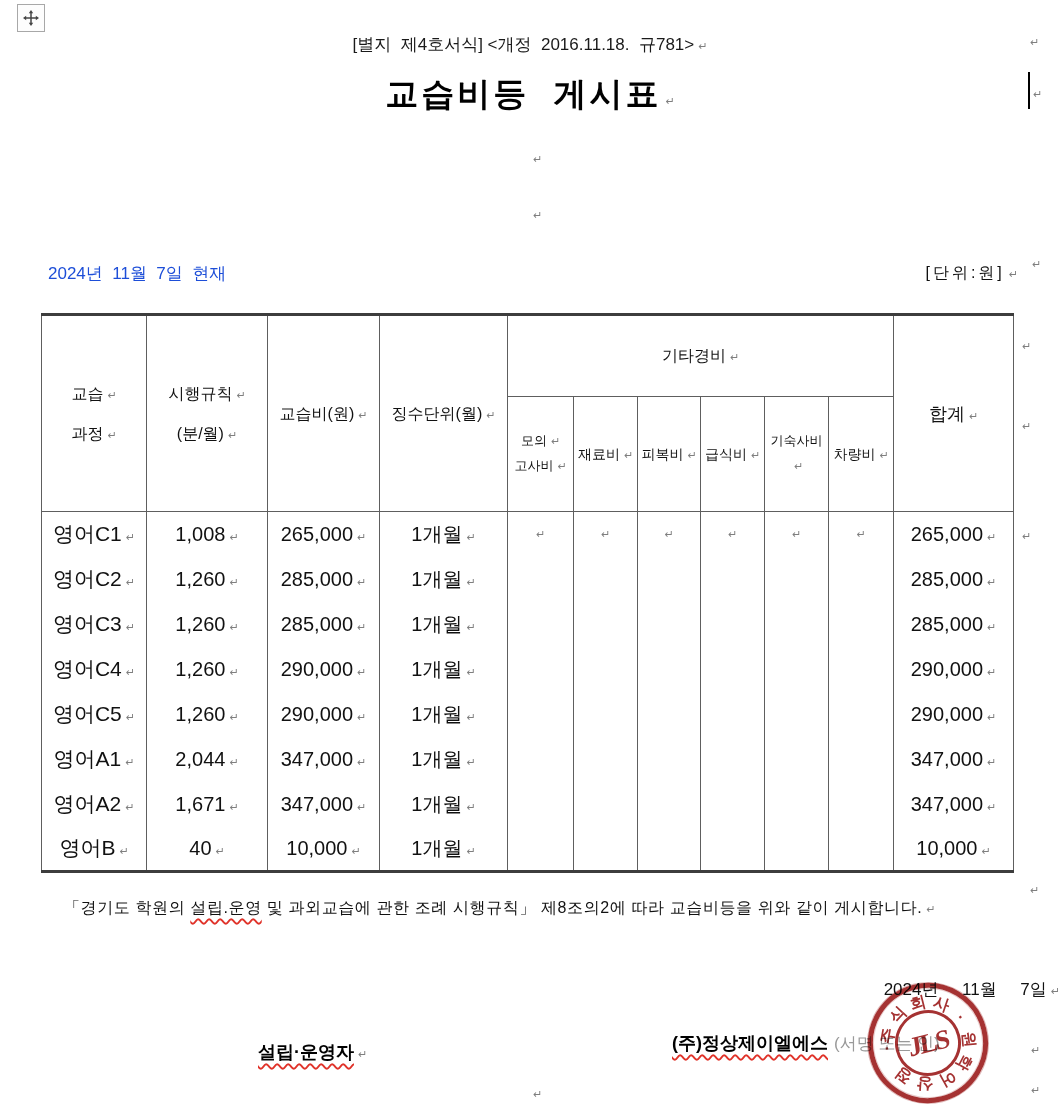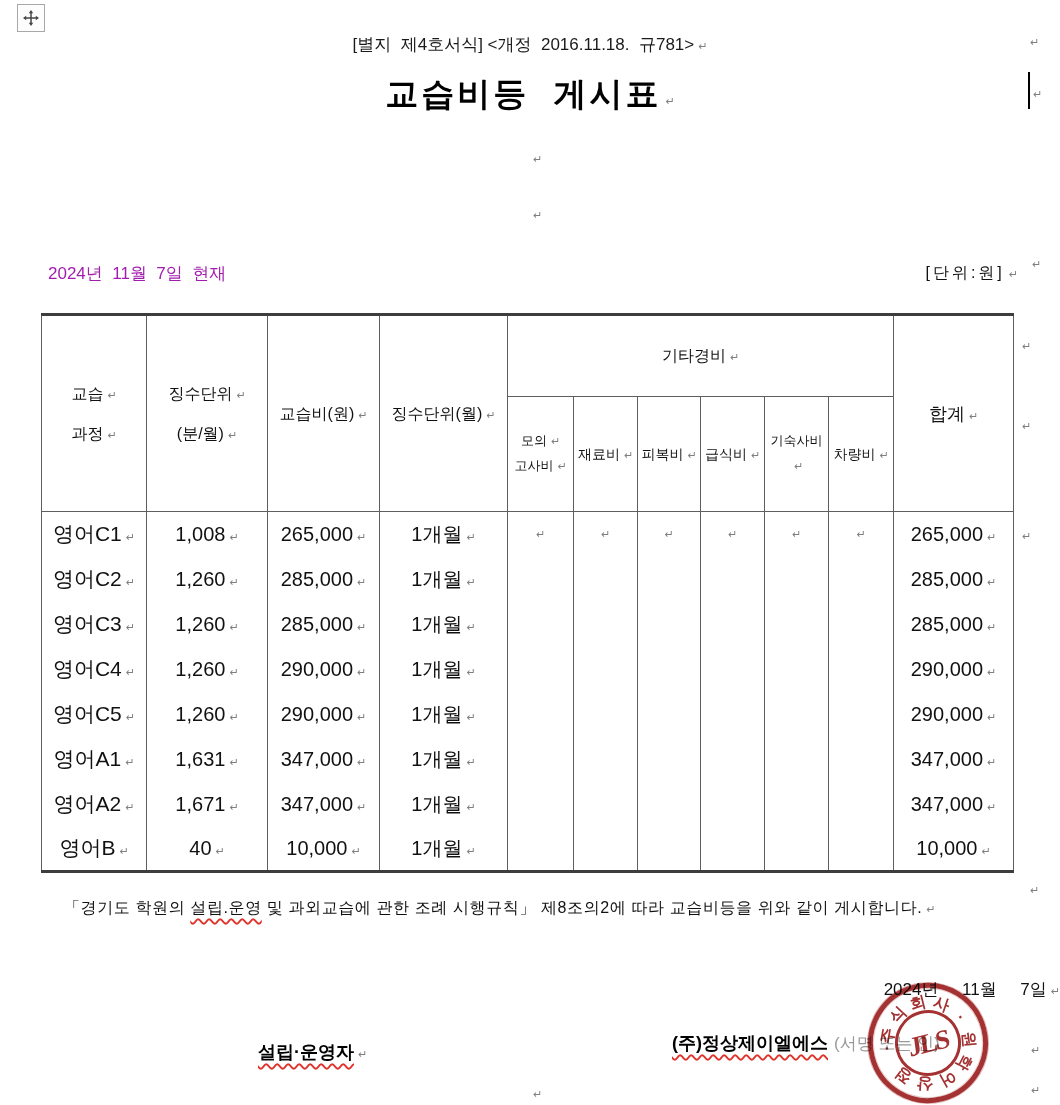--- a/index.html
+++ b/index.html
@@ -11,21 +11,21 @@
   .pm-abs{position:absolute;color:#7f7f7f;font-size:11px;}
   .pre{white-space:pre-wrap;}
 
   
   .move-handle{left:17px;top:4px;width:26px;height:26px;border:1px solid #a8a8a8;
       background:#fdfdfd;display:flex;align-items:center;justify-content:center;}
   .form-note{left:0;top:33px;width:100%;text-align:center;font-size:17px;color:#1a1a1a;}
   .doc-title{left:0;top:72px;width:100%;text-align:center;font-size:33px;font-weight:bold;
       letter-spacing:3px;color:#000;}
   .caret{left:1028px;top:72px;width:1.5px;height:37px;background:#000;}
-  .asof{left:48px;top:262px;font-size:17px;color:#a21caf;}
+  .asof{left:48px;top:262px;font-size:17px;color:#1d4ed8;}
   .unitnote{right:42px;top:263px;font-size:16px;letter-spacing:3px;color:#111;}
 
   
   table.fee{position:absolute;left:41px;top:313px;border-collapse:collapse;table-layout:fixed;
       border-top:3px solid #3d3d3d;border-bottom:3px solid #3d3d3d;}
   table.fee th, table.fee td{border:1px solid #5e5e5e;font-weight:normal;color:#111;
       text-align:center;vertical-align:middle;padding:0;overflow:hidden;}
   tr.hrow1{height:82px;}
   tr.hrow2{height:115px;}
   tr.brow{height:45px;}
@@ -109,21 +109,21 @@
       <col style="width:65px">
       <col style="width:120px">
   </colgroup>
   <tbody>
       <tr class="hrow1">
     <th rowspan="2" class="th-main">
       <div><span>교습</span><span class="pm">↵</span></div>
       <div><span>과정</span><span class="pm">↵</span></div>
     </th>
     <th rowspan="2" class="th-main">
-      <div><span>징수단위</span><span class="pm">↵</span></div>
+      <div><span>시행규칙</span><span class="pm">↵</span></div>
       <div><span>(분/월)</span><span class="pm">↵</span></div>
     </th>
     <th rowspan="2" class="th-main"><span>교습비(원)</span><span class="pm">↵</span></th>
     <th rowspan="2" class="th-main"><span>징수단위(월)</span><span class="pm">↵</span></th>
     <th colspan="6" class="th-main"><span>기타경비</span><span class="pm">↵</span></th>
     <th rowspan="2" class="th-total"><span>합계</span><span class="pm">↵</span></th>
   </tr>
   <tr class="hrow2">
     <th class="th-sub-sm">
       <div><span>모의</span><span class="pm">↵</span></div>
@@ -196,21 +196,21 @@
     <td></td>
         <td></td>
         <td></td>
         <td></td>
         <td></td>
         <td></td>
     <td class="total-col"><span>290,000</span><span class="pm">↵</span></td>
   </tr>
   <tr class="brow">
     <td class="course"><span>영어A1</span><span class="pm">↵</span></td>
-    <td class="num"><span>1,631</span><span class="pm">↵</span></td>
+    <td class="num"><span>2,044</span><span class="pm">↵</span></td>
     <td class="num fee-col"><span>347,000</span><span class="pm">↵</span></td>
     <td class="unit-col"><span>1개월</span><span class="pm">↵</span></td>
     <td></td>
         <td></td>
         <td></td>
         <td></td>
         <td></td>
         <td></td>
     <td class="total-col"><span>347,000</span><span class="pm">↵</span></td>
   </tr>

